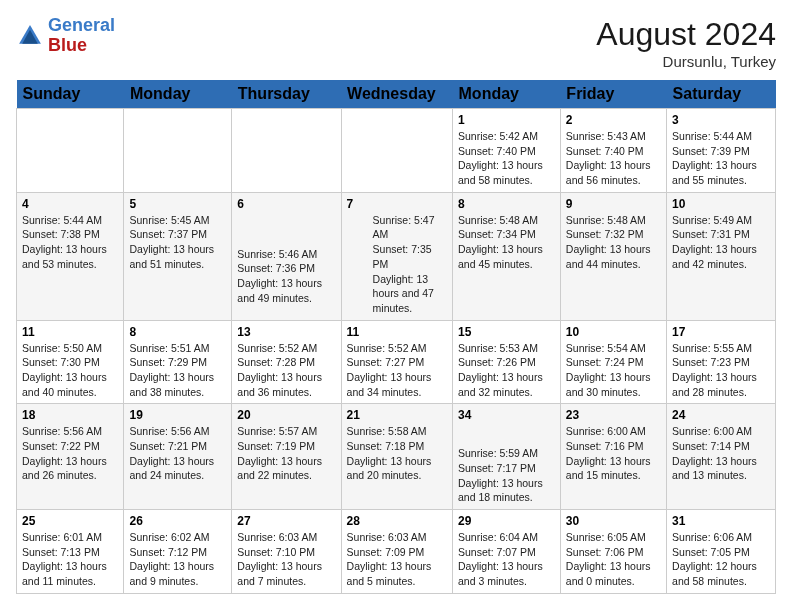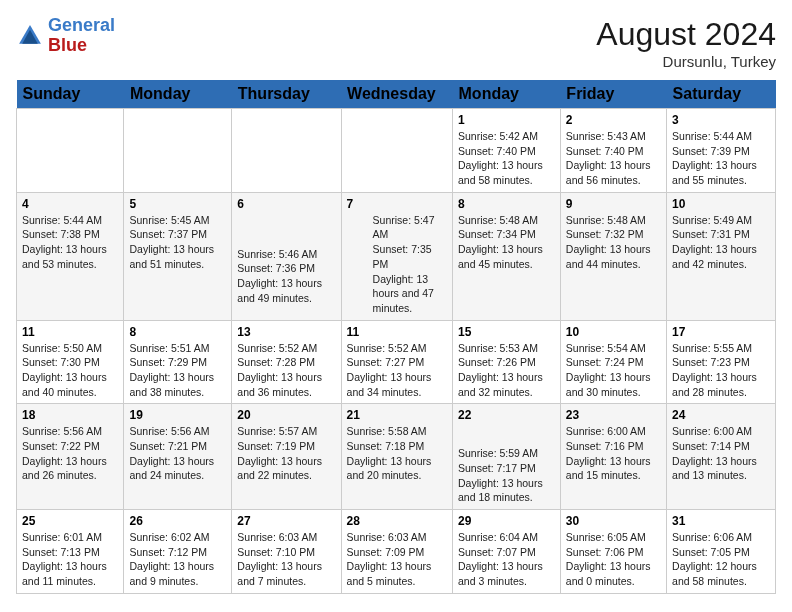--- a/index.html
+++ b/index.html
@@ -249,21 +249,21 @@
 Sunset: 7:19 PM
 Daylight: 13 hours and 22 minutes.</div>
         </td>
         <td>
           <span class="day-num">21</span>
           <div class="day-info" style="white-space: pre-line;">Sunrise: 5:58 AM
 Sunset: 7:18 PM
 Daylight: 13 hours and 20 minutes.</div>
         </td>
         <td>
-          <span class="day-num">22</span>
+          <span class="day-num">34</span>
           <div class="day-info" style="white-space: pre-line; margin-top: 24px;">Sunrise: 5:59 AM
 Sunset: 7:17 PM
 Daylight: 13 hours and 18 minutes.</div>
         </td>
         <td>
           <span class="day-num">23</span>
           <div class="day-info" style="white-space: pre-line;">Sunrise: 6:00 AM
 Sunset: 7:16 PM
 Daylight: 13 hours and 15 minutes.</div>
         </td>

